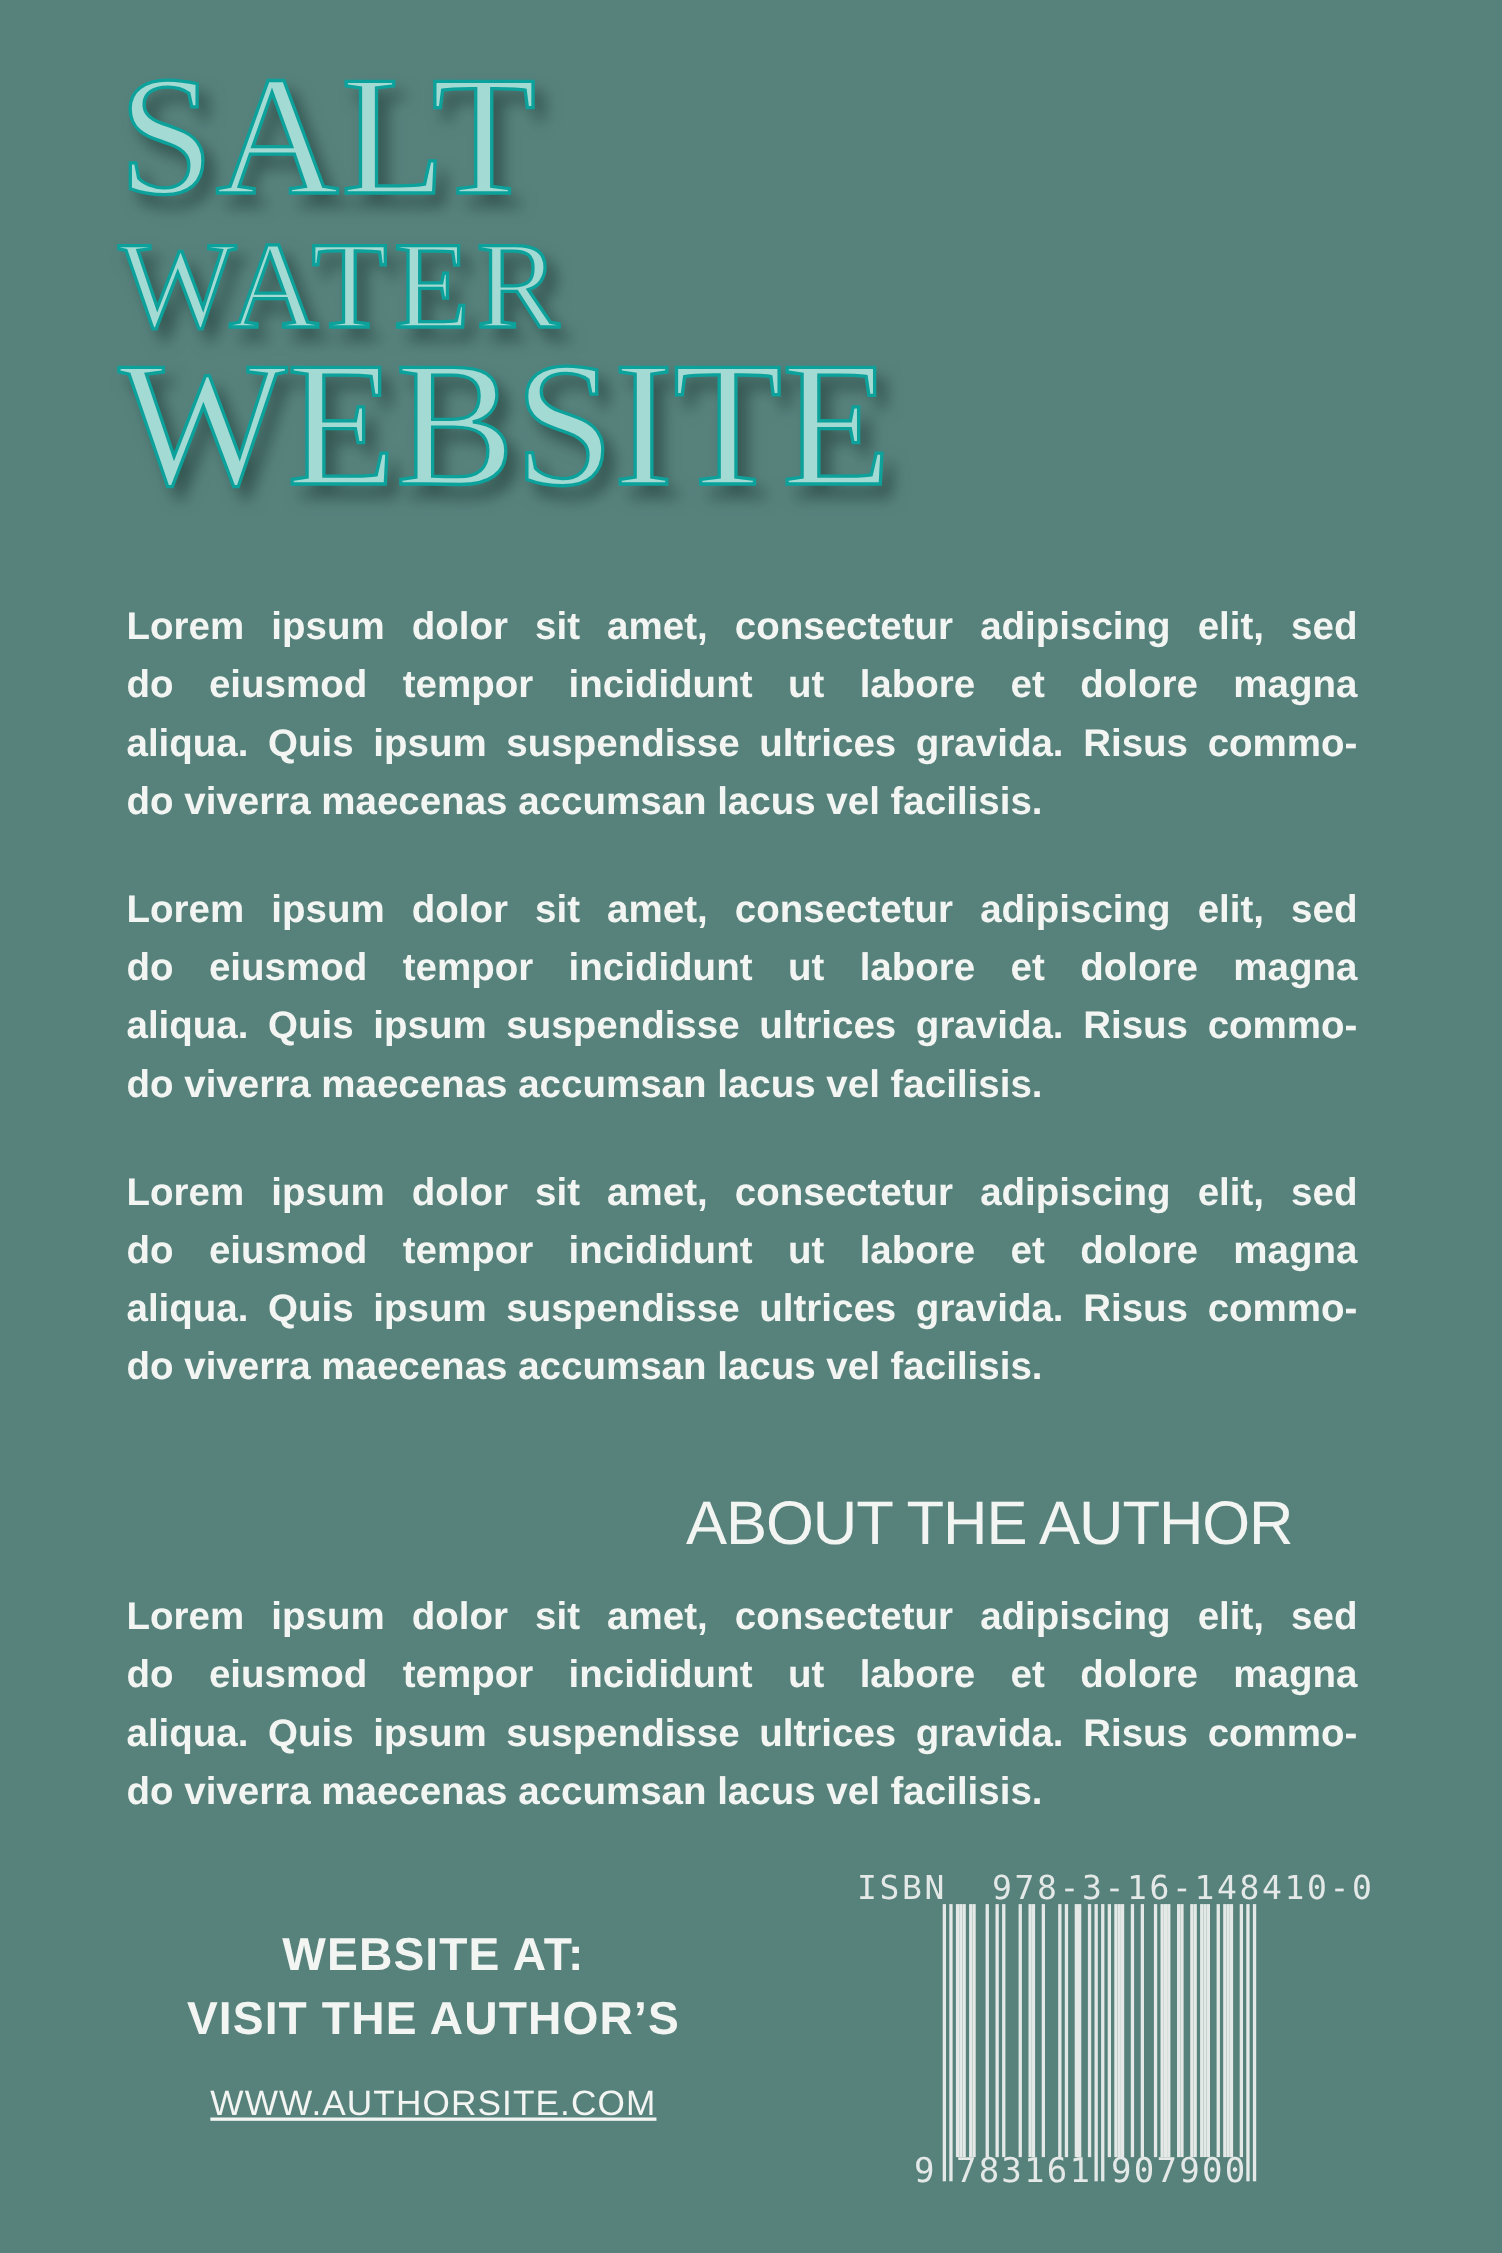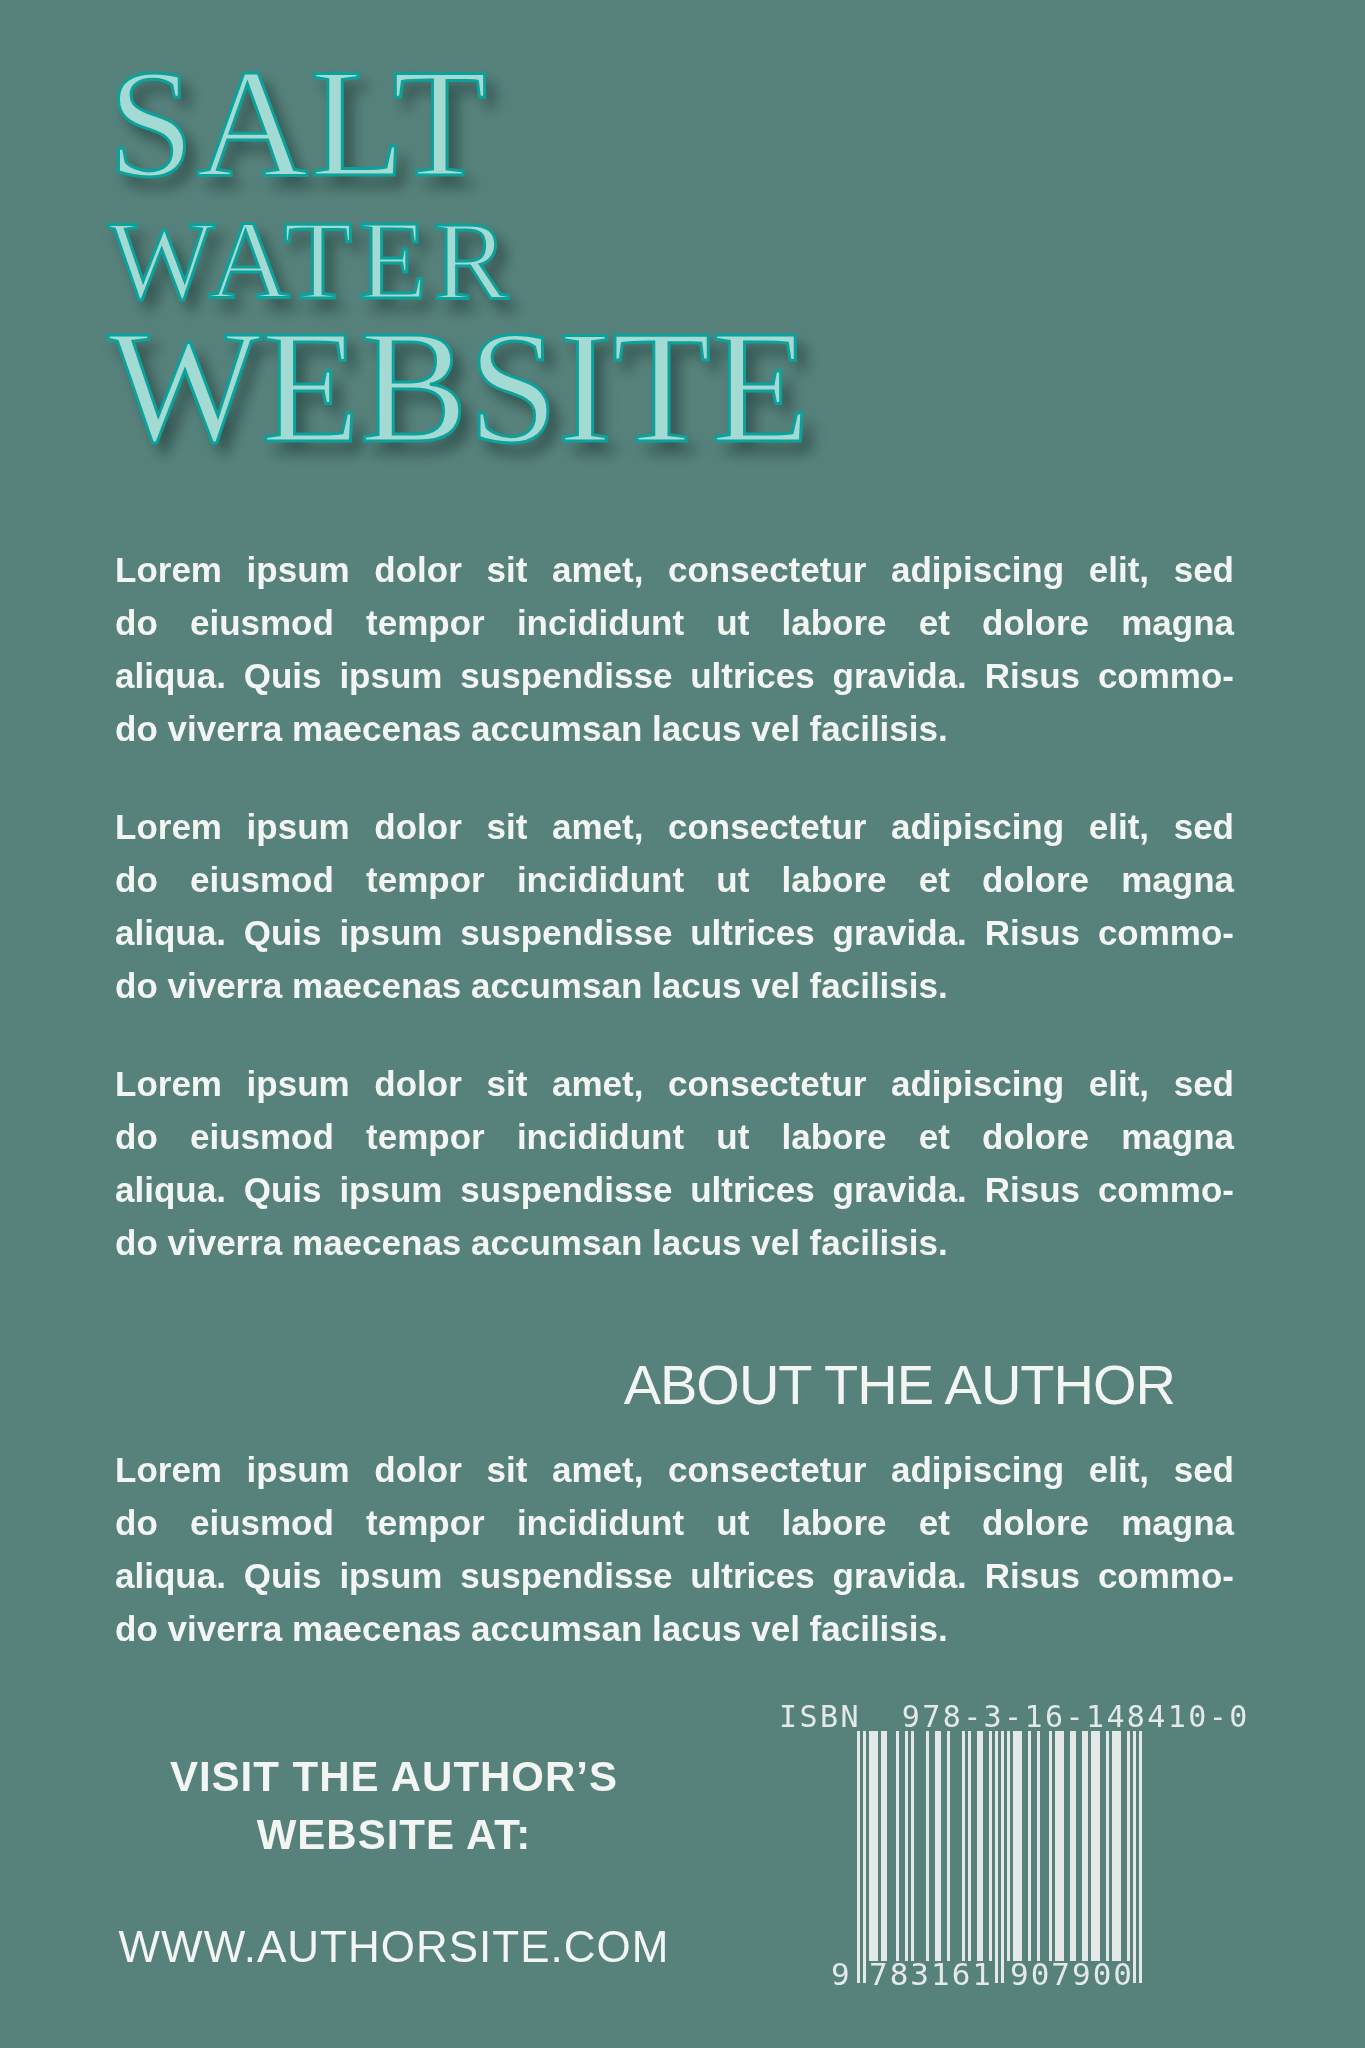--- a/index.html
+++ b/index.html
@@ -88,25 +88,26 @@
     text-align:center;
     color:var(--text);
   }
   .visit{
     font-size:42px;
     font-weight:700;
     line-height:58px;
     letter-spacing:1px;
   }
   .website{
-    margin-top:58px;
-    font-size:44px;
+    margin-top:30px;
+    font-size:32px;
     font-weight:400;
     letter-spacing:1px;
     white-space:nowrap;
+    text-decoration:underline;
   }
 
   
   .barcode{
     position:absolute;
     top:1699px; left:779px;
     width:456px; height:300px;
     color:var(--barcode);
     font-family:"DejaVu Sans Mono", monospace;
   }
@@ -176,22 +177,22 @@
     <div class="paragraph">
         <div class="jline">Lorem ipsum dolor sit amet, consectetur adipiscing elit, sed</div>
         <div class="jline">do eiusmod tempor incididunt ut labore et dolore magna</div>
         <div class="jline">aliqua. Quis ipsum suspendisse ultrices gravida. Risus commo-</div>
         <div class="jline last">do viverra maecenas accumsan lacus vel facilisis.</div>
       </div>
   </div>
 
   <div class="footer-left">
     <div class="visit">
+      <div>WEBSITE AT:</div>
       <div>VISIT THE AUTHOR’S</div>
-      <div>WEBSITE AT:</div>
     </div>
     <div class="website">WWW.AUTHORSITE.COM</div>
   </div>
 
   <div class="barcode">
     <div class="isbn-label">ISBN  978-3-16-148410-0</div>
     <div class="bars">
         <div class="bar on tall"></div>
         <div class="bar tall"></div>
         <div class="bar on tall"></div>

